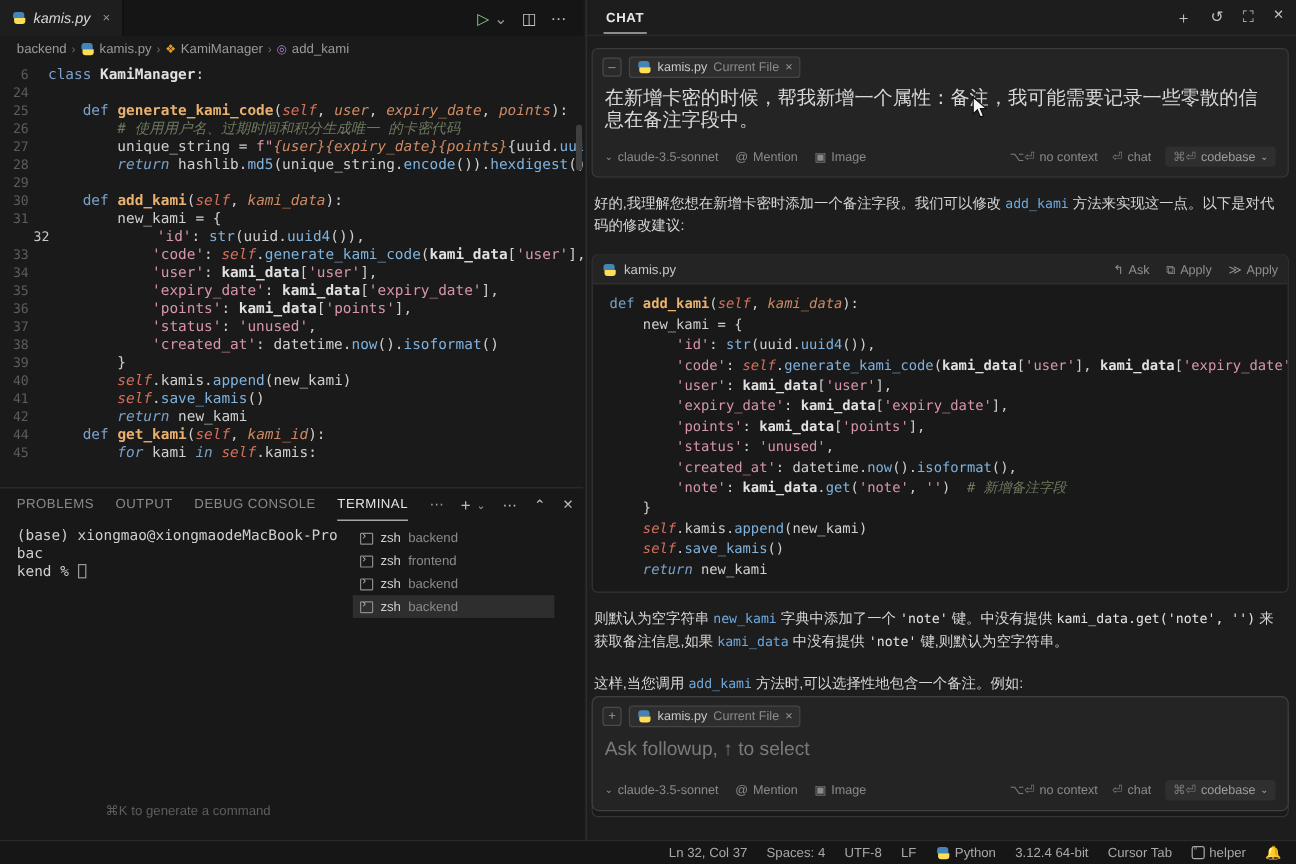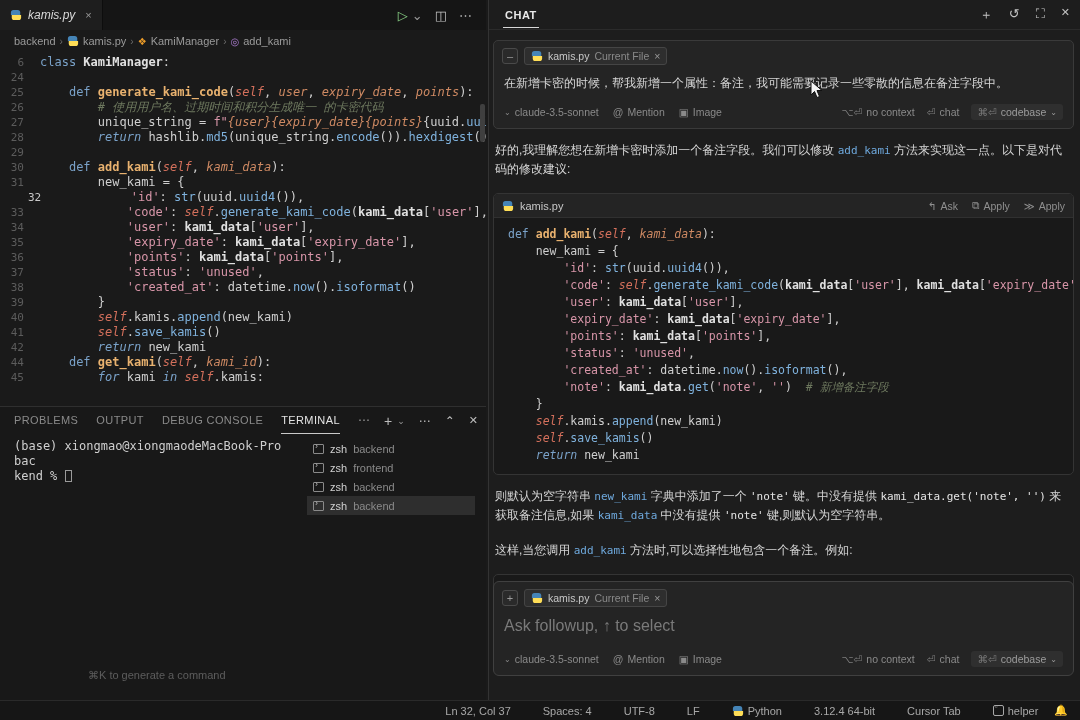--- a/index.html
+++ b/index.html
@@ -51,21 +51,21 @@
   .panel-tab { font-size:11px; letter-spacing:.4px; color:#8a8a8a; margin-right:18px; height:27px;
     display:flex; align-items:center; border-bottom:1px solid transparent; }
   .panel-tab.active { color:#e4e4e4; border-bottom:1px solid #c9c9c9; }
   .panel-header .more { color:#9a9a9a; font-size:12px; margin-right:auto; }
   .panel-icons { display:flex; gap:14px; color:#bdbdbd; font-size:12px; align-items:center; }
   .panel-icons .small { font-size:9px; color:#9a9a9a; margin-left:-9px; }
 
   .term-body { position:absolute; left:14px; top:32px; width:275px; font-family:"DejaVu Sans Mono", monospace;
     font-size:12px; line-height:15px; color:#cfcfcf; white-space:pre-wrap; }
   .term-cursor { display:inline-block; width:7px; height:12px; border:1px solid #9a9a9a; vertical-align:-2px; }
-  .term-list { position:absolute; left:307px; top:32px; width:168px; }
+  .term-list { position:absolute; left:294px; top:32px; width:168px; }
   .term-row { display:flex; align-items:center; gap:6px; height:19px; padding-left:6px; font-size:11px; color:#d0d0d0; }
   .term-row.selected { background:#2e2e2e; }
   .term-row .desc { color:#8a8a8a; }
   .term-ico { width:11px; height:10px; border:1px solid #8a8a8a; border-radius:1px; position:relative; flex:0 0 11px; }
   .term-ico::before { content:"›"; position:absolute; left:1px; top:-4px; font-size:9px; color:#bdbdbd; }
   .term-hint { position:absolute; left:88px; bottom:18px; font-size:11px; color:#5d5d5d; }
 
   
   .chat-pane { position:absolute; left:488px; top:0; right:0; bottom:20px; background:#1d1d1d; border-left:1px solid #333; }
   .chat-header { height:30px; display:flex; align-items:center; padding:0 10px 0 14px; border-bottom:1px solid #2b2b2b; }
@@ -75,21 +75,21 @@
 
   .chat-scroll { position:absolute; left:0; top:31px; right:0; bottom:0; overflow:hidden; }
   .msg-card { margin:9px 6px 0 4px; background:#242424; border:1px solid #3a3a3a; border-radius:5px; padding:6px 8px 6px; }
   .chip-row { display:flex; align-items:center; gap:6px; }
   .sq-btn { width:16px; height:16px; border:1px solid #4a4a4a; border-radius:3px; color:#9a9a9a;
     font-size:11px; display:flex; align-items:center; justify-content:center; background:#2a2a2a; }
   .chip { display:flex; align-items:center; gap:5px; background:#2e2e2e; border:1px solid #454545;
     border-radius:3px; padding:2px 6px; font-size:10.5px; color:#c8c8c8; }
   .chip .dim { color:#8a8a8a; }
   .chip .x { color:#9a9a9a; }
-  .msg-text { font-size:12px; color:#d8d8d8; padding:9px 2px 10px; line-height:18px; }
+  .msg-text { font-size:16px; color:#d8d8d8; padding:9px 2px 10px; line-height:18px; }
   .ctl-row { display:flex; align-items:center; font-size:10.5px; color:#8a8a8a; gap:14px; padding:2px 2px 2px; }
   .ctl { display:flex; align-items:center; gap:4px; }
   .ctl .cv { font-size:8px; }
   .ctl-right { margin-left:auto; display:flex; gap:12px; align-items:center; }
   .ctl-keys { color:#7c7c7c; }
   .ctl-pill { background:#2f2f2f; border-radius:3px; padding:2px 6px; display:flex; gap:4px; align-items:center; color:#9c9c9c;}
 
   .chat-para { font-size:12px; line-height:19px; color:#d6d6d6; padding:12px 12px 4px 6px; }
   .inline-ref { font-family:"DejaVu Sans Mono", monospace; font-size:11px; color:#6ea8dc; }
   .inline-mono { font-family:"DejaVu Sans Mono", monospace; font-size:11px; color:#e4e4e4; }
@@ -370,21 +370,21 @@
               <span class="ctl-keys">⌘⏎</span>
               <span>codebase</span>
               <span class="cv">⌄</span>
             </span>
           </span>
         </div>
     </div>
   </div>
 
   <div class="statusbar">
-    <span id="status-items" style="display:flex;gap:32px;align-items:center;">
+    <span id="status-items" style="display:flex;gap:16px;align-items:center;">
         <span class="sb-item">
           <span>Ln 32, Col 37</span>
         </span>
         <span class="sb-item">
           <span>Spaces: 4</span>
         </span>
         <span class="sb-item">
           <span>UTF-8</span>
         </span>
         <span class="sb-item">

